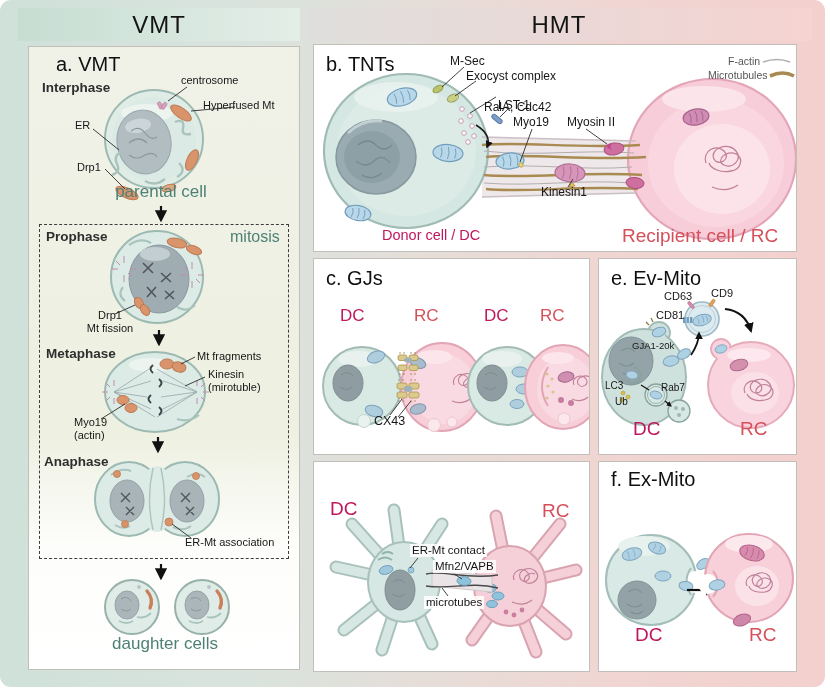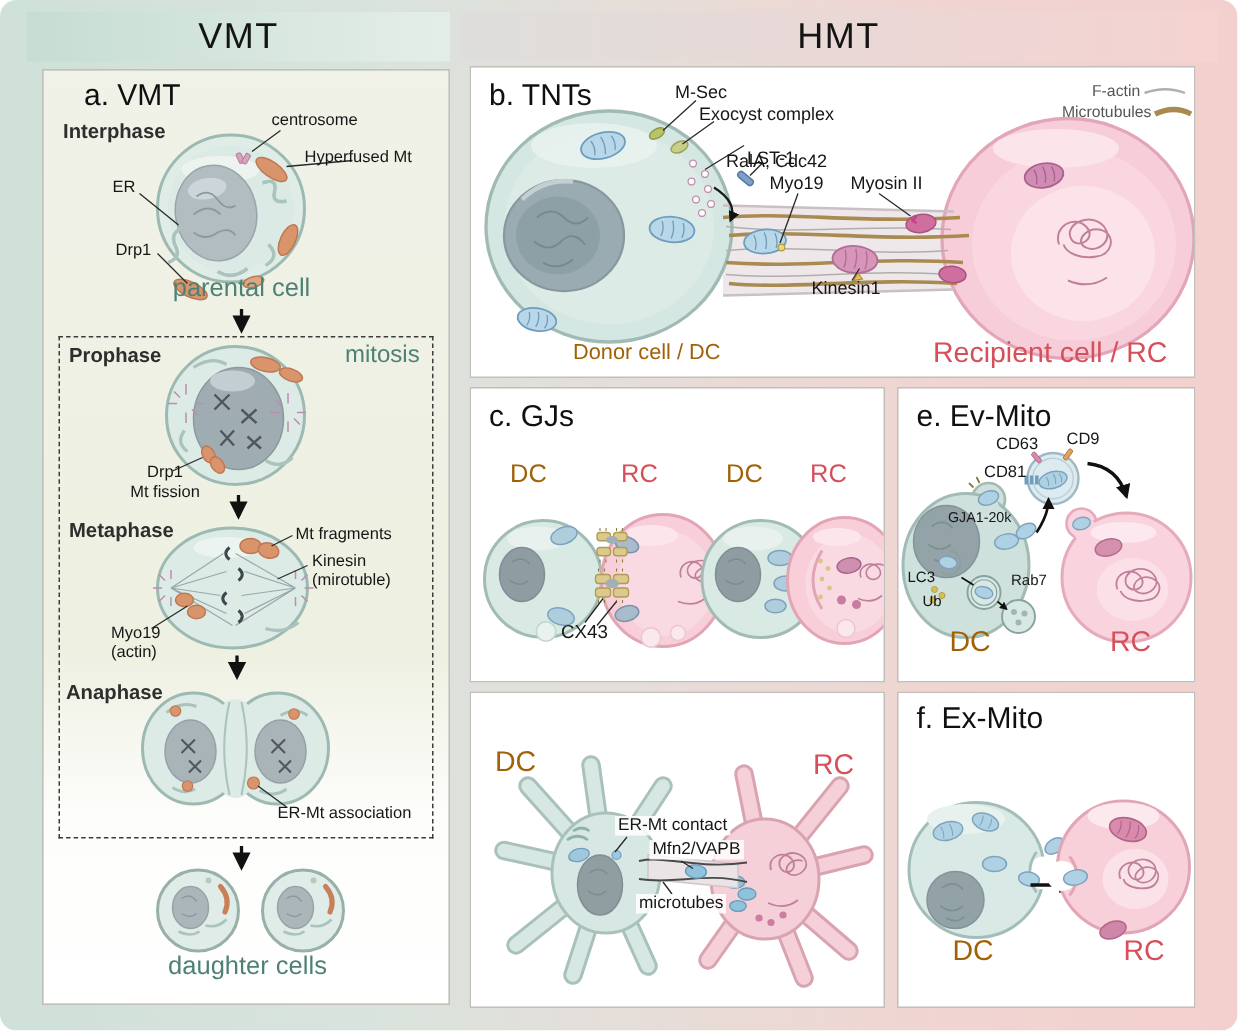--- a/index.html
+++ b/index.html
@@ -16,21 +16,21 @@
   #panel-b{left:313px;top:44px;width:484px;height:208px;}
   #panel-c{left:313px;top:258px;width:277px;height:197px;}
   #panel-e{left:598px;top:258px;width:199px;height:197px;}
   #panel-d{left:313px;top:461px;width:277px;height:211px;}
   #panel-f{left:598px;top:461px;width:199px;height:211px;}
   .fill-svg{position:absolute;left:0;top:0;}
   .lbl{position:absolute;font-size:11px;color:#161616;white-space:nowrap;line-height:13px;}
   .title{position:absolute;font-size:20px;color:#101010;white-space:nowrap;}
   .phase{position:absolute;font-size:13.5px;font-weight:bold;color:#2e2e2e;white-space:nowrap;}
   .green{color:#4e8176;}
-  .dc-lab{color:#a16207;}
+  .dc-lab{color:#be185d;}
   .rc-lab{color:#d5505a;}
   .big{font-size:17px;}
   .ctr{text-align:center;}
   #mitosis-box{position:absolute;left:10px;top:177px;width:250px;height:335px;
     border:1.6px dashed #3c3c3c;box-sizing:border-box;}
   .chip{background:rgba(255,255,255,.85);padding:0 2px;}
 </style>
 </head>
 <body>
 
@@ -521,21 +521,21 @@
         <path d="M146,134 c-4,-10 9,-16 15,-9 c6,7 -5,13 -9,6 c-4,-9 11,-15 18,-7 c6,7 -3,15 -10,12 c-8,-3 1,-14 10,-9 c7,4 4,13 -4,14 c-8,2 -16,-1 -18,-6" fill="none" stroke="#c0809a" stroke-width="1.2"></path>
       </g>
     </svg>
     <div class="title" style="left:12px;top:8px;">e. Ev-Mito</div>
     <div class="lbl" style="left:65px;top:31px;font-size:11px;">CD63</div>
     <div class="lbl" style="left:112px;top:28px;font-size:11px;">CD9</div>
     <div class="lbl" style="left:57px;top:50px;font-size:11px;">CD81</div>
     <div class="lbl" style="left:33px;top:80px;font-size:9.5px;">GJA1-20k</div>
     <div class="lbl" style="left:6px;top:120px;font-size:10px;">LC3</div>
     <div class="lbl" style="left:16px;top:136px;font-size:10px;">Ub</div>
-    <div class="lbl" style="left:75px;top:122px;font-size:10px;">Rab7</div>
+    <div class="lbl" style="left:62px;top:122px;font-size:10px;">Rab7</div>
     <div class="lbl dc-lab" style="left:34px;top:163px;font-size:19px;">DC</div>
     <div class="lbl rc-lab" style="left:141px;top:163px;font-size:19px;">RC</div>
   </div>
 
   <div id="panel-d" class="card">
     <svg class="fill-svg" width="275" height="209" viewBox="0 0 275 209">
 
       <g>
         <g stroke="#a9c1bb" stroke-width="13" stroke-linecap="round">
           <path d="M90,120 L38,62 M90,120 L22,105 M90,120 L30,168 M90,120 L68,188 M90,120 L80,48 M90,120 L128,62 M90,120 L118,182"></path>

